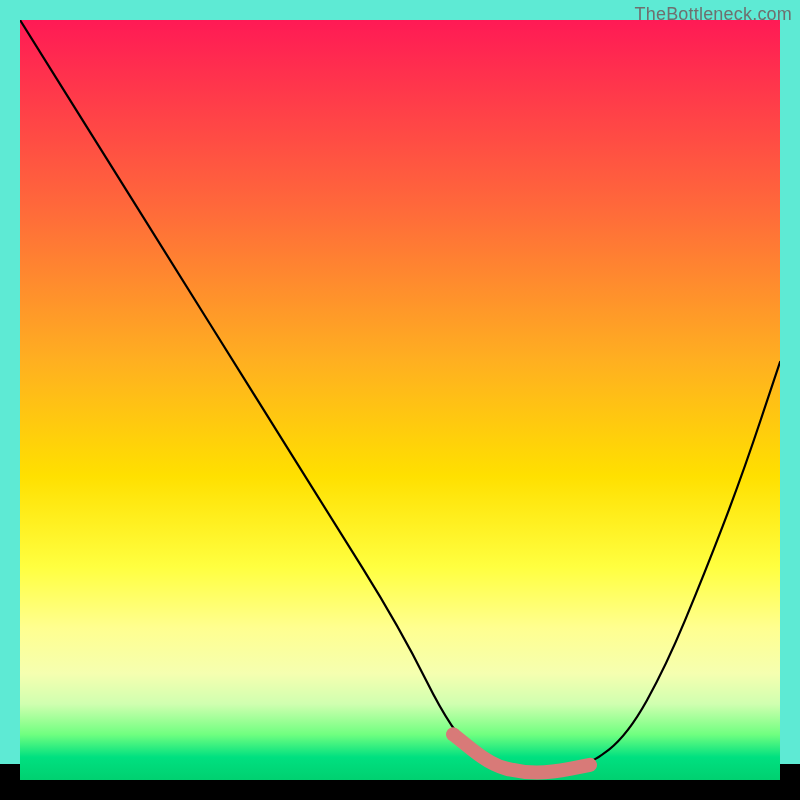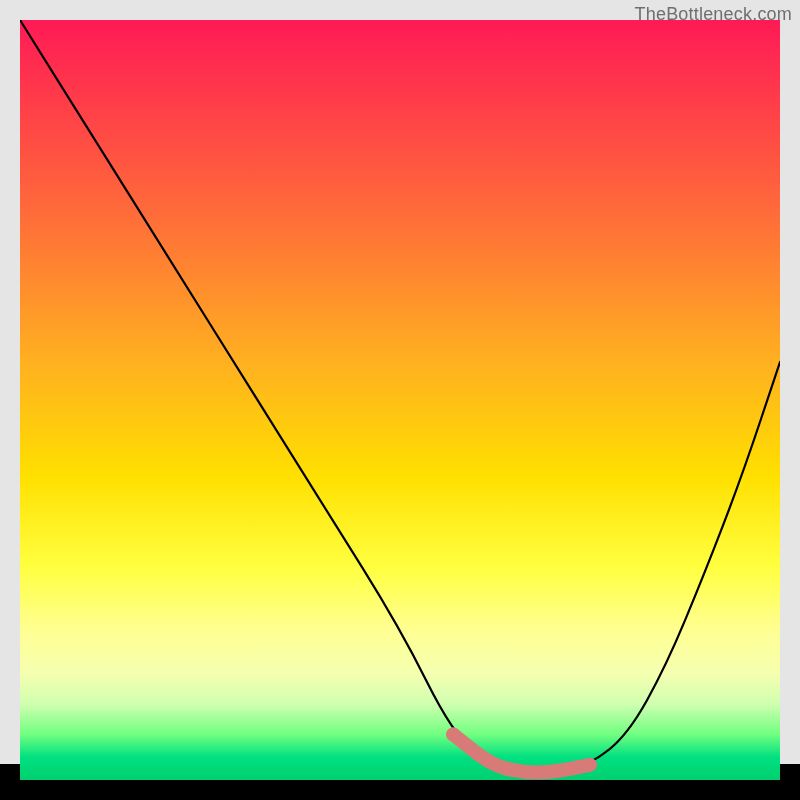--- a/index.html
+++ b/index.html
@@ -8,21 +8,21 @@
     width: 800px;
     height: 800px;
     background: #000;
     font-family: Arial, Helvetica, sans-serif;
     overflow: hidden;
   }
   .frame {
     position: relative;
     width: 800px;
     height: 764px;
-    background: #e5e5e5;
+    background: #5eead4;
   }
   .plot {
     position: absolute;
     left: 20px;
     top: 20px;
     width: 760px;
     height: 760px;
     background: linear-gradient(to bottom,
       #ff1a55 0%,
       #ff3a4a 10%,

